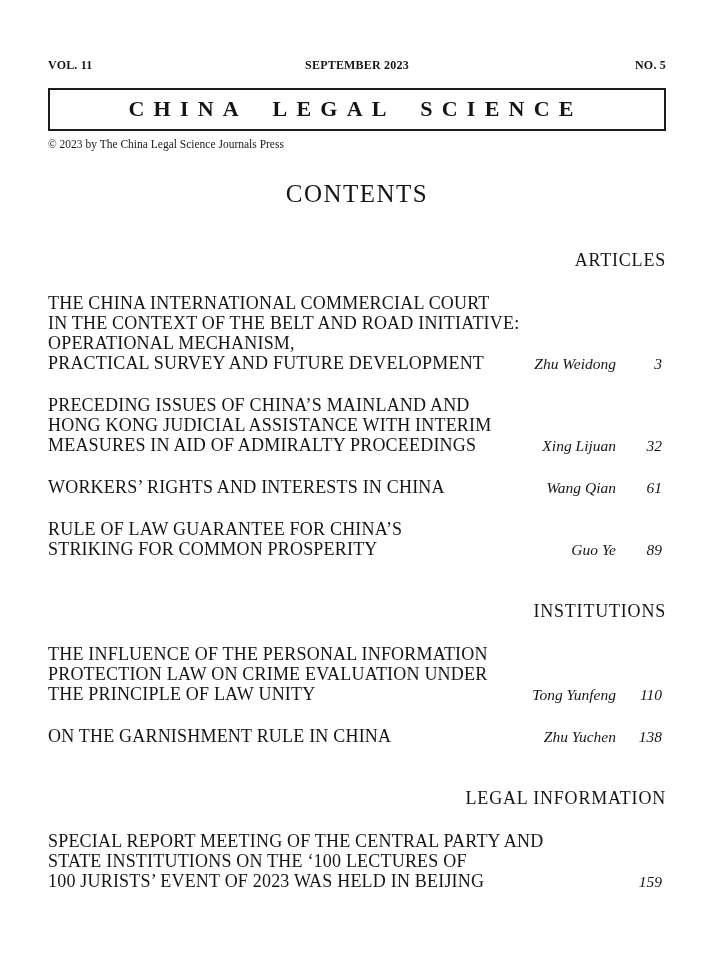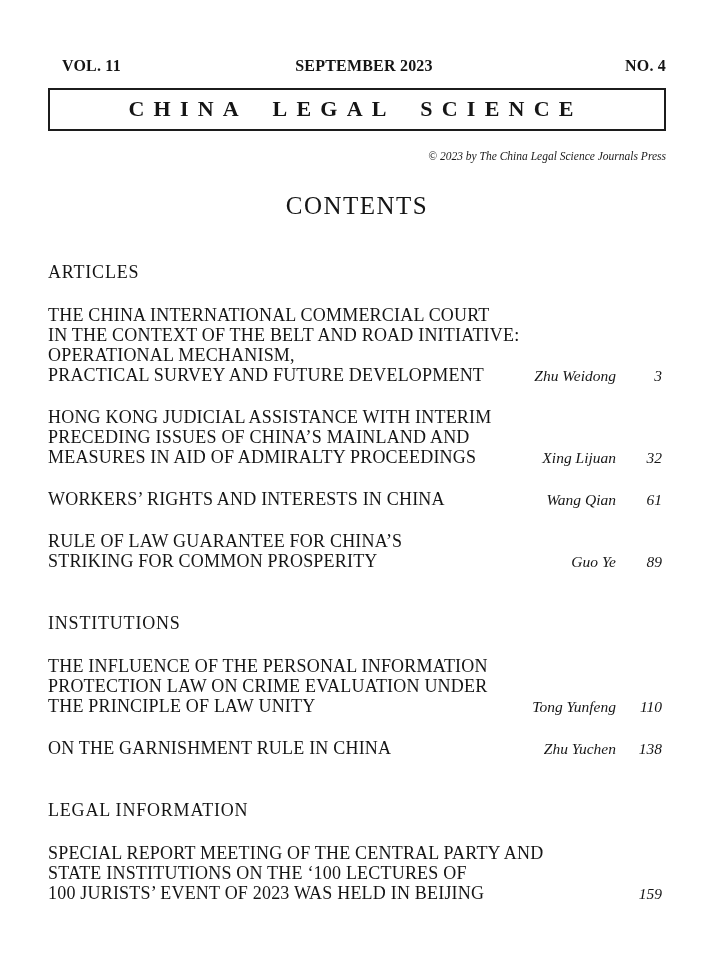--- a/index.html
+++ b/index.html
@@ -14,24 +14,23 @@
     background: #ffffff;
     color: #151515;
     font-family: "Liberation Serif", "DejaVu Serif", serif;
     overflow: hidden;
   }
   .masthead {
     display: grid;
     grid-template-columns: 1fr auto 1fr;
     align-items: baseline;
     font-weight: bold;
-    font-size: 16px;
+    font-size: 12px;
     line-height: 19px;
     letter-spacing: 0.2px;
-    margin-left: 14px;
   }
   .masthead .vol { text-align: left; }
   .masthead .date { text-align: center; }
   .masthead .num { text-align: right; }
   .journal-box {
     margin-top: 13px;
     border: 2px solid #1c1c1c;
     padding: 6px 12px 7px 0;
   }
   .journal-title {
@@ -39,38 +38,36 @@
     text-align: center;
     font-size: 22px;
     line-height: 26px;
     font-weight: bold;
     letter-spacing: 0.42em;
     word-spacing: 0.5em;
     text-indent: 0.42em;
     white-space: nowrap;
   }
   .copyright {
-    margin-top: 18px;
-    text-align: right;
-    font-style: italic;
+    margin-top: 6px;
     font-size: 11.5px;
     line-height: 14px;
     color: #1a1a1a;
   }
   .contents-title {
     margin: 28px 0 0 0;
     text-align: center;
     font-weight: normal;
     font-size: 25px;
     line-height: 29px;
     letter-spacing: 1.5px;
   }
   .section-heading {
     margin: 42px 0 0 0;
-    text-align: left;
+    text-align: right;
     font-weight: normal;
     font-size: 18px;
     line-height: 21px;
     letter-spacing: 0.8px;
   }
   .entry {
     position: relative;
     margin-top: 22px;
   }
   .entry .titles { padding-right: 150px; }
@@ -97,21 +94,21 @@
   }
 </style>
 </head>
 <body>
 
 <div class="page">
 
   <header class="masthead">
     <span class="vol">VOL. 11</span>
     <span class="date">SEPTEMBER 2023</span>
-    <span class="num">NO. 4</span>
+    <span class="num">NO. 5</span>
   </header>
 
   <div class="journal-box">
     <h1 class="journal-title">CHINA LEGAL SCIENCE</h1>
   </div>
 
   <div class="copyright">© 2023 by The China Legal Science Journals Press</div>
 
   <h2 class="contents-title">CONTENTS</h2>
 
@@ -122,22 +119,22 @@
           <div class="titles">
             <div class="title-line">THE CHINA INTERNATIONAL COMMERCIAL COURT</div>
             <div class="title-line">IN THE CONTEXT OF THE BELT AND ROAD INITIATIVE:</div>
             <div class="title-line">OPERATIONAL MECHANISM,</div>
             <div class="title-line">PRACTICAL SURVEY AND FUTURE DEVELOPMENT</div>
           </div>
           <div class="ref"><span class="author">Zhu Weidong</span><span class="pageno">3</span></div>
         </div>
         <div class="entry">
           <div class="titles">
+            <div class="title-line">PRECEDING ISSUES OF CHINA’S MAINLAND AND</div>
             <div class="title-line">HONG KONG JUDICIAL ASSISTANCE WITH INTERIM</div>
-            <div class="title-line">PRECEDING ISSUES OF CHINA’S MAINLAND AND</div>
             <div class="title-line">MEASURES IN AID OF ADMIRALTY PROCEEDINGS</div>
           </div>
           <div class="ref"><span class="author">Xing Lijuan</span><span class="pageno">32</span></div>
         </div>
         <div class="entry">
           <div class="titles">
             <div class="title-line">WORKERS’ RIGHTS AND INTERESTS IN CHINA</div>
           </div>
           <div class="ref"><span class="author">Wang Qian</span><span class="pageno">61</span></div>
         </div>

